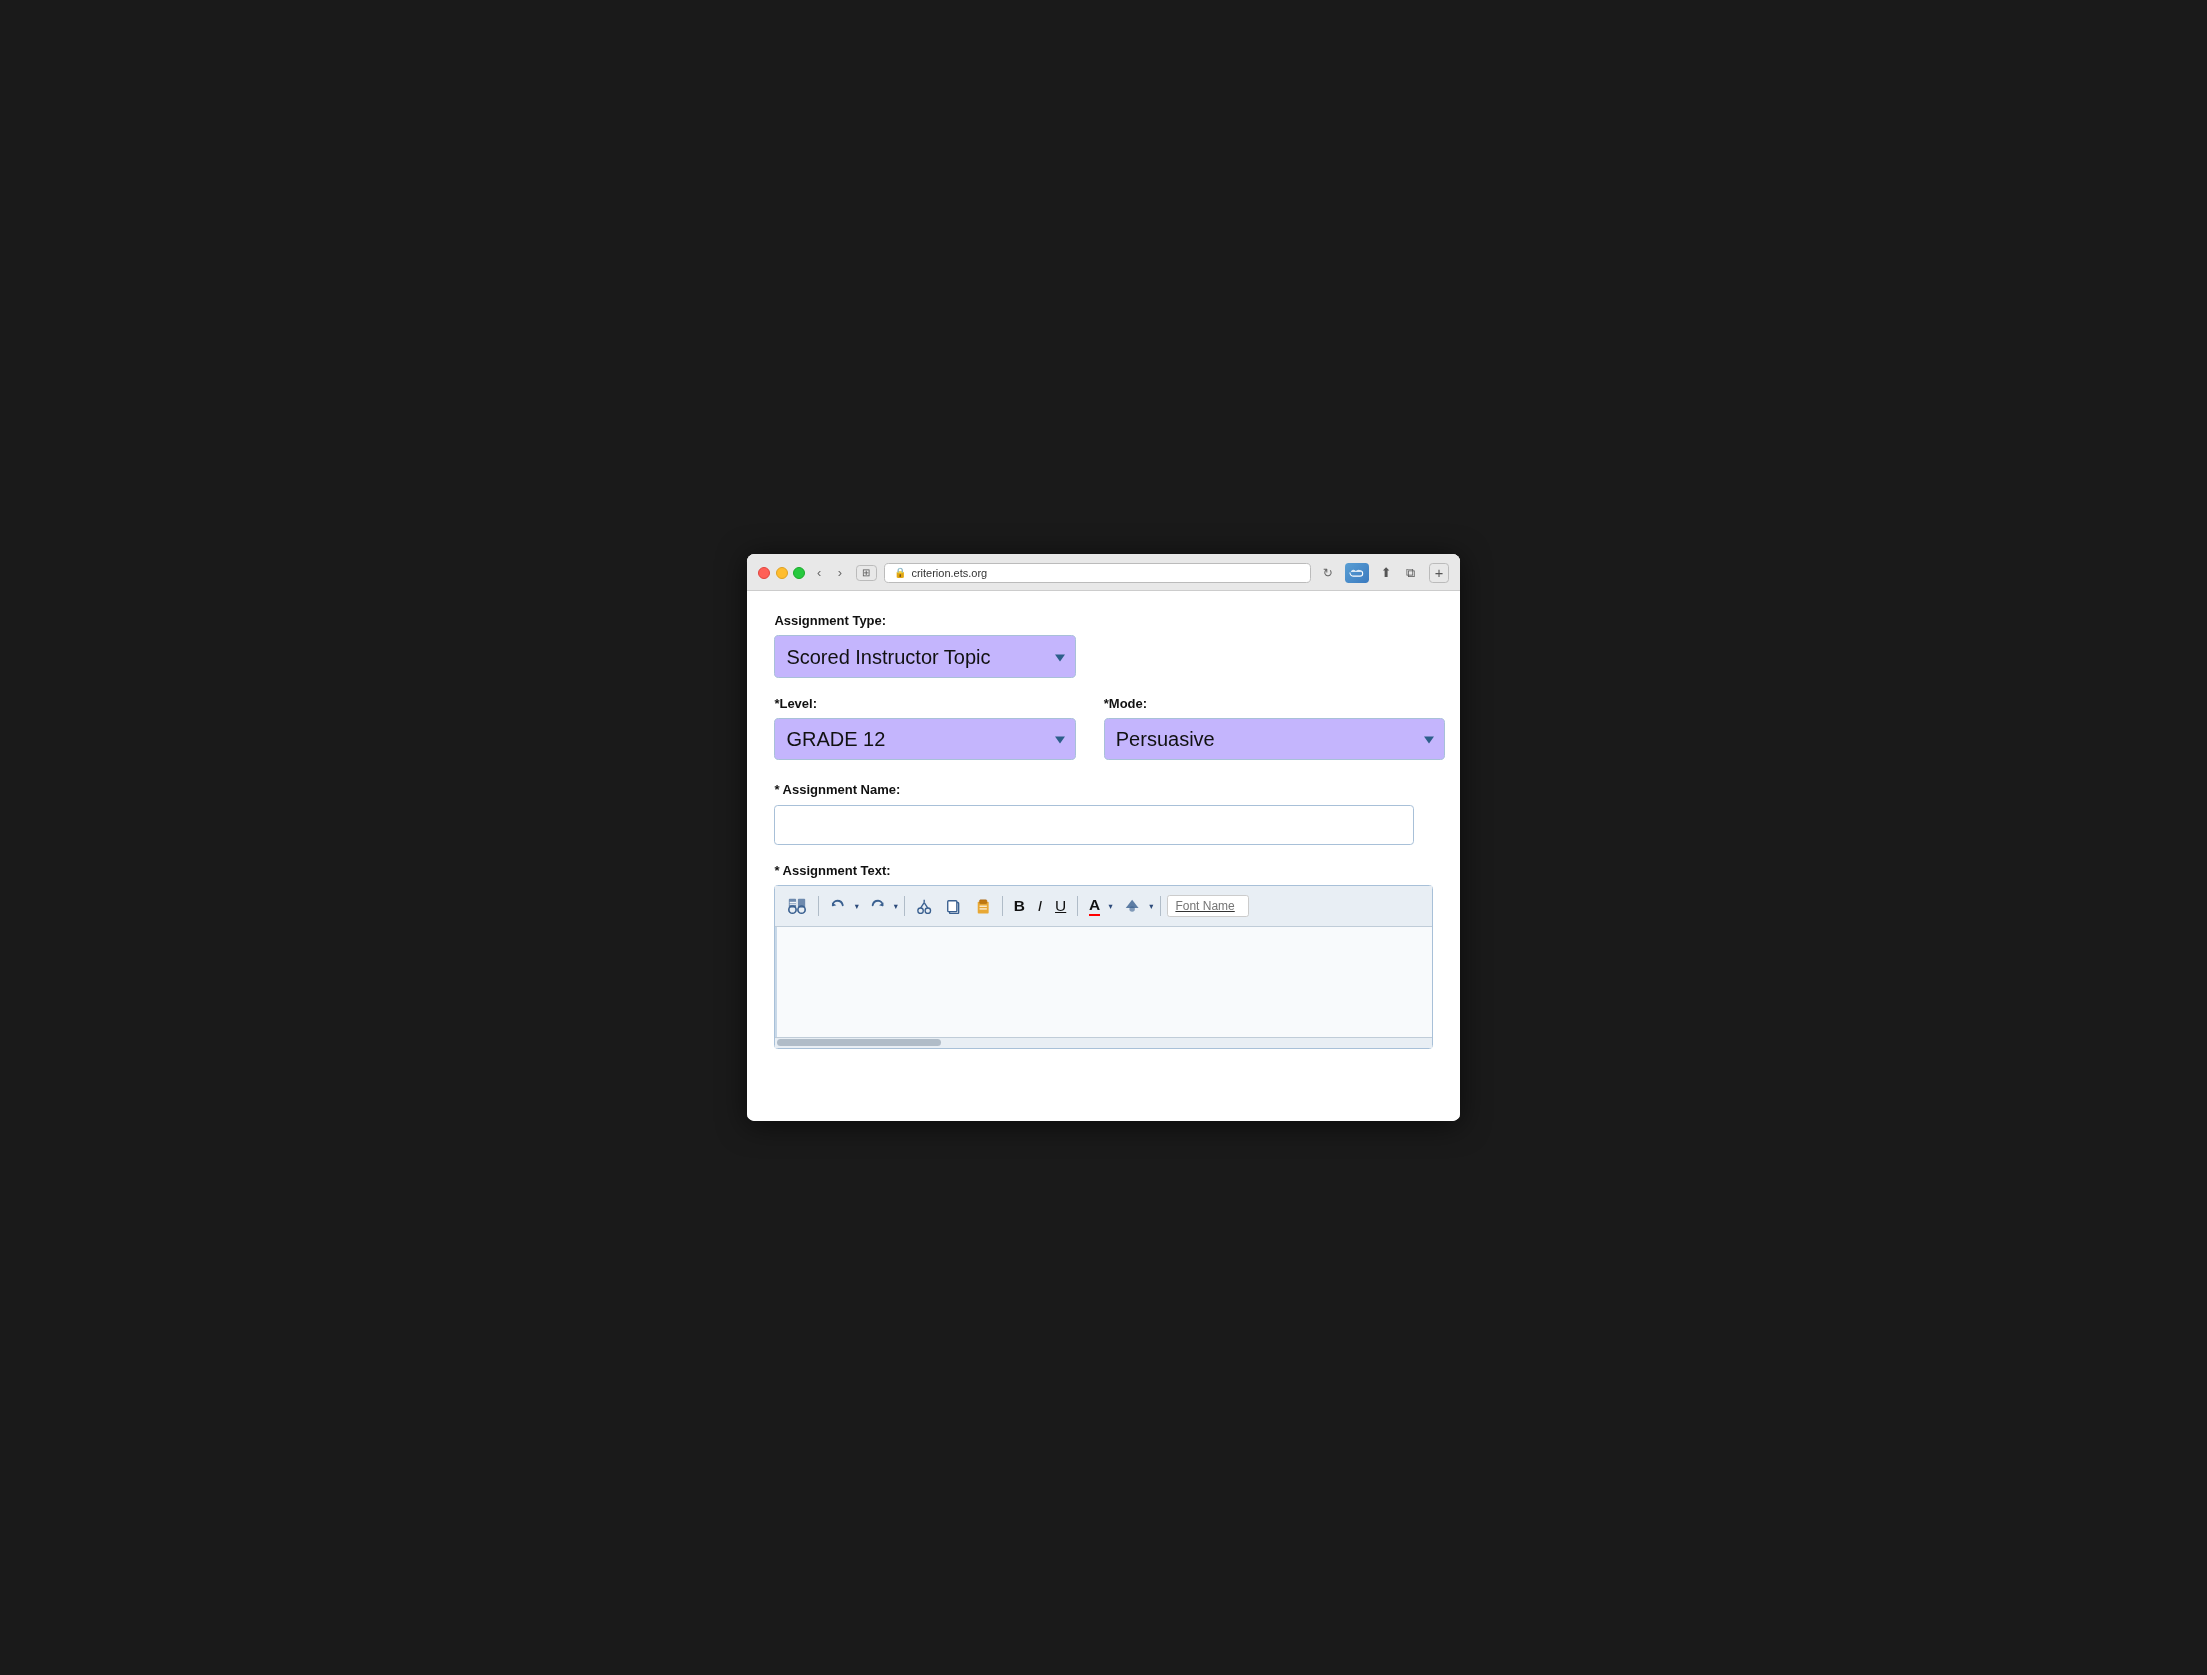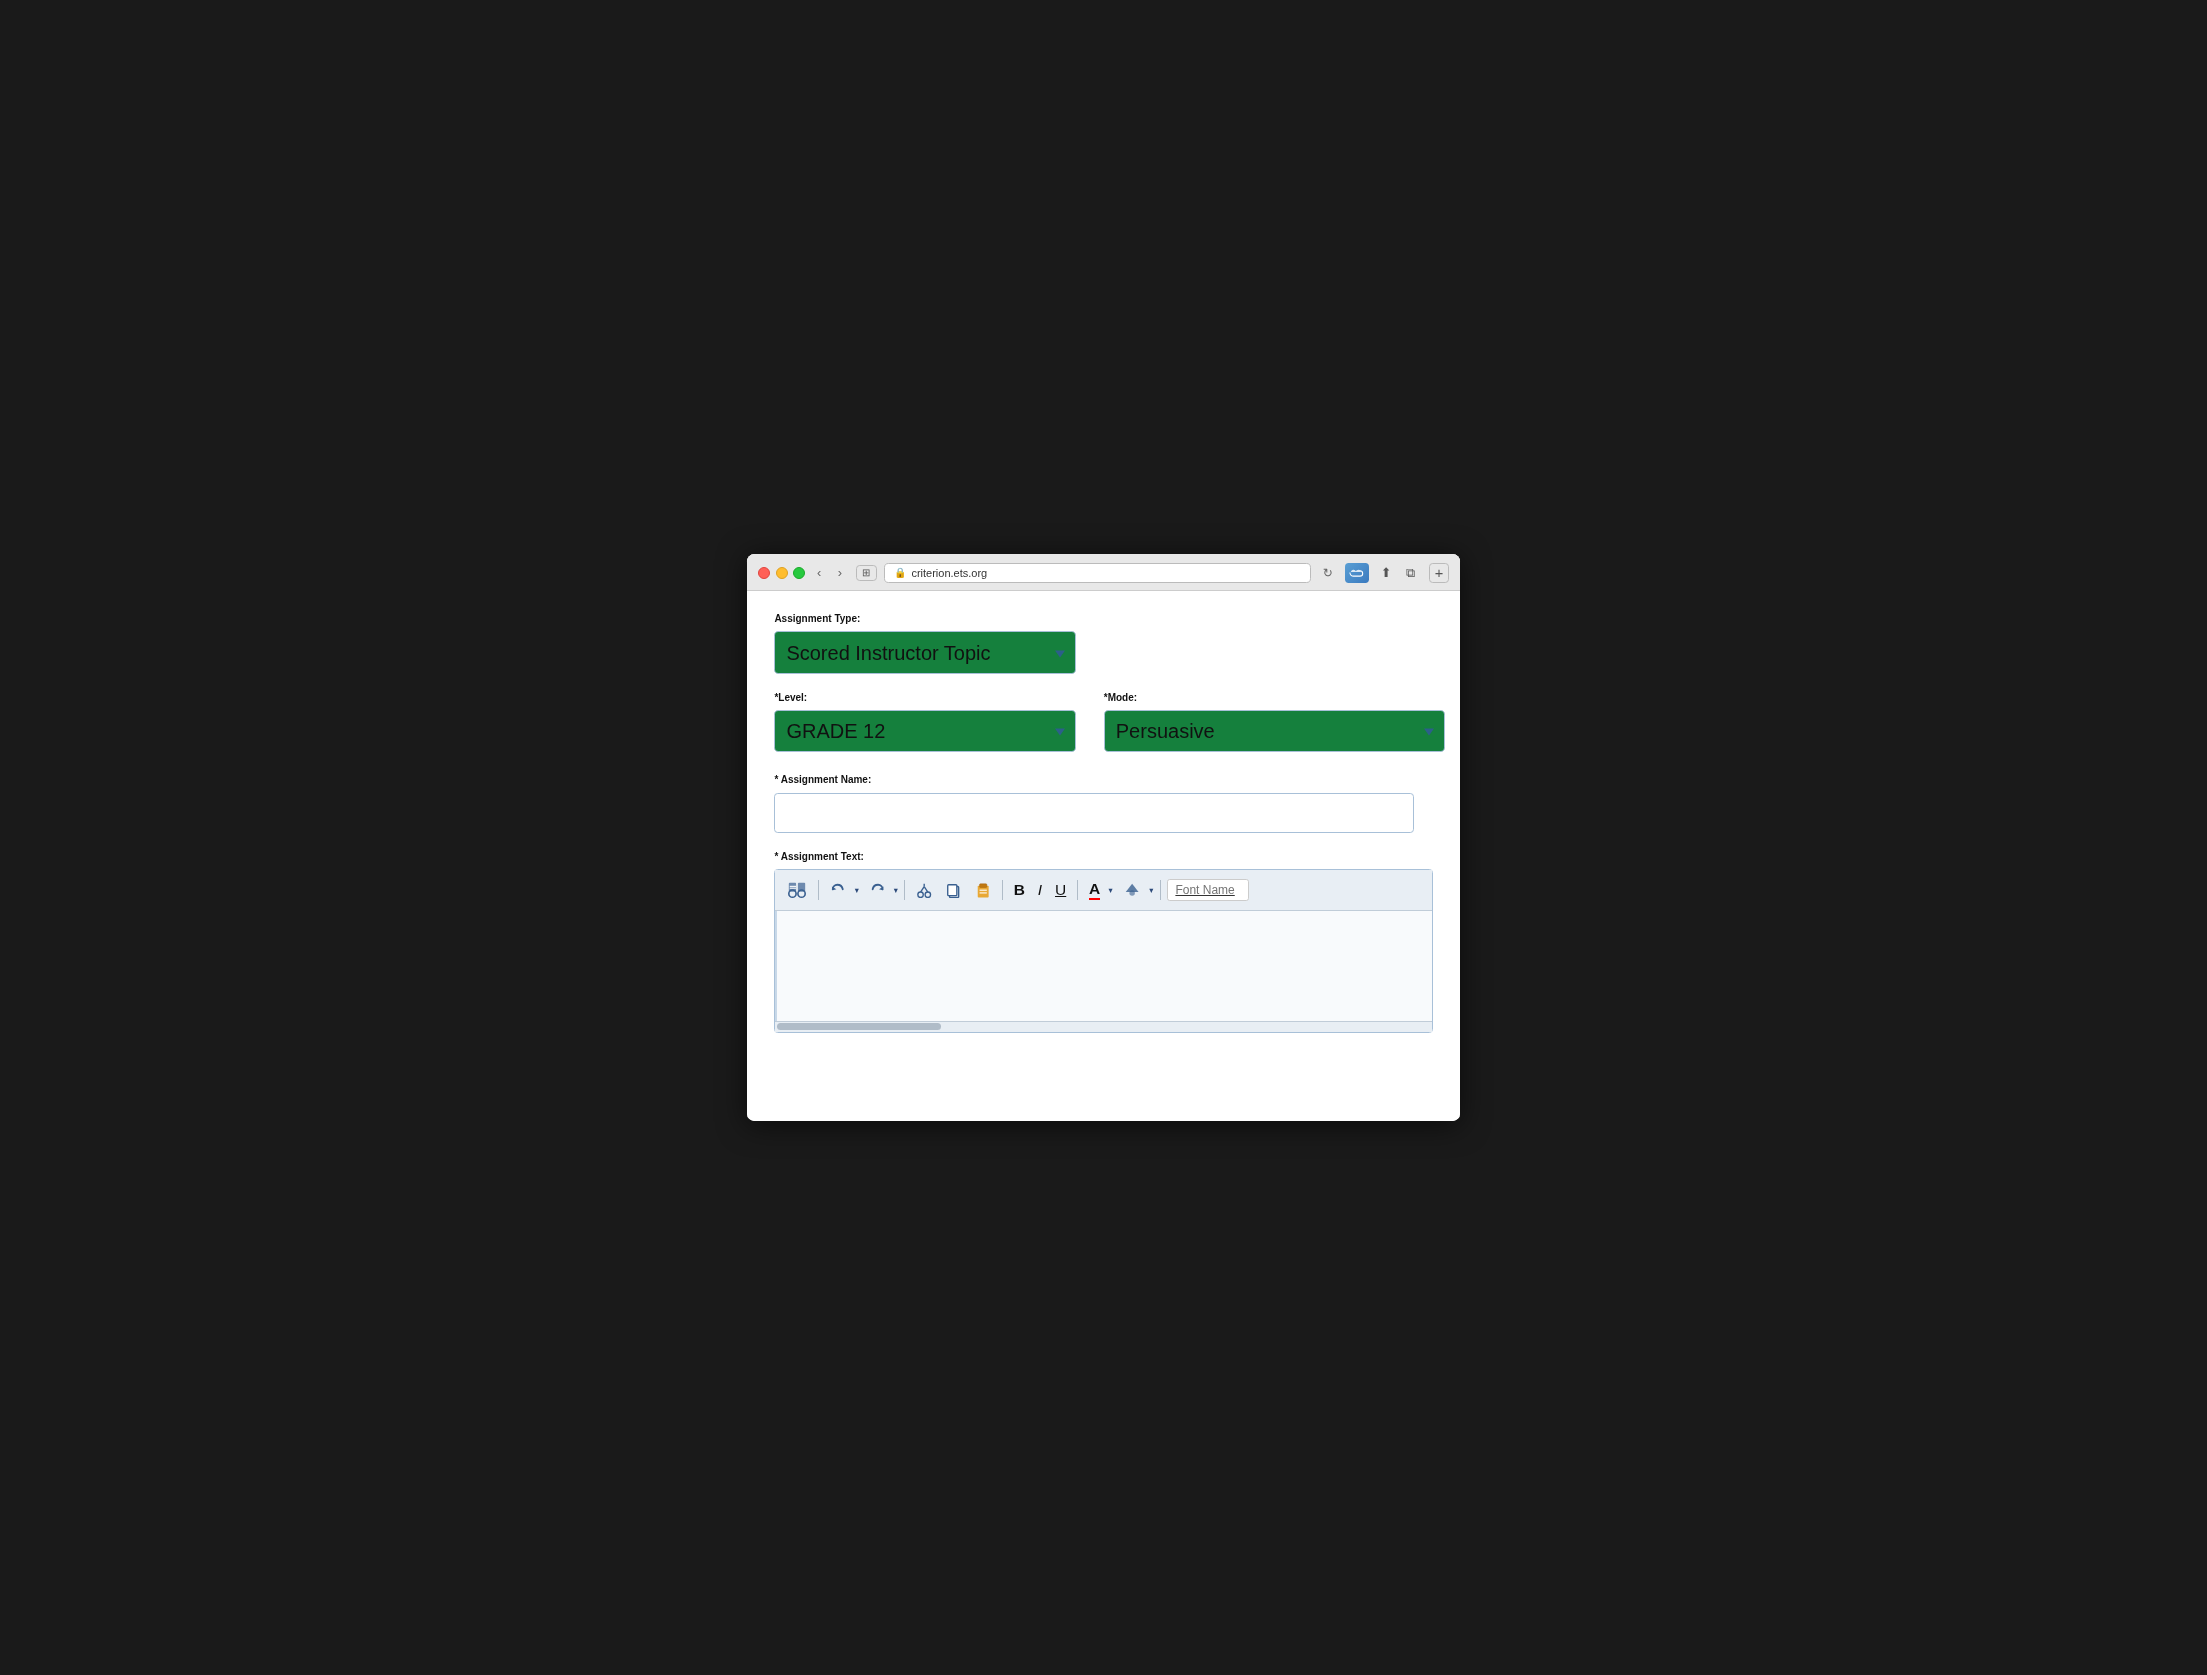--- a/index.html
+++ b/index.html
@@ -139,21 +139,21 @@
       padding: 22px 27.4px 18.3px;
       background: #fff;
       min-height: 530px;
     }
 
     .field-group {
       margin-bottom: 18.3px;
     }
 
     .field-label {
-      font-size: 10px;
+      font-size: 13px;
       font-weight: 700;
       color: #111;
       margin-bottom: 7.3px;
     }
 
     .select-wrapper {
       position: relative;
       display: inline-block;
     }
 
@@ -166,21 +166,21 @@
       border-radius: 8px;
     }
 
     .select-mode {
       width: 341px;
     }
 
     .custom-select {
       appearance: none;
       -webkit-appearance: none;
-      background: #15803d;
+      background: #c4b5fd;
       border: 1.4px solid #a8c0d8;
       border-radius: 4.6px;
       padding: 9.1px 37px 9.1px 11px;
       font-size: 20px;
       font-weight: 400;
       color: #111;
       cursor: pointer;
       width: 100%;
     }
 

